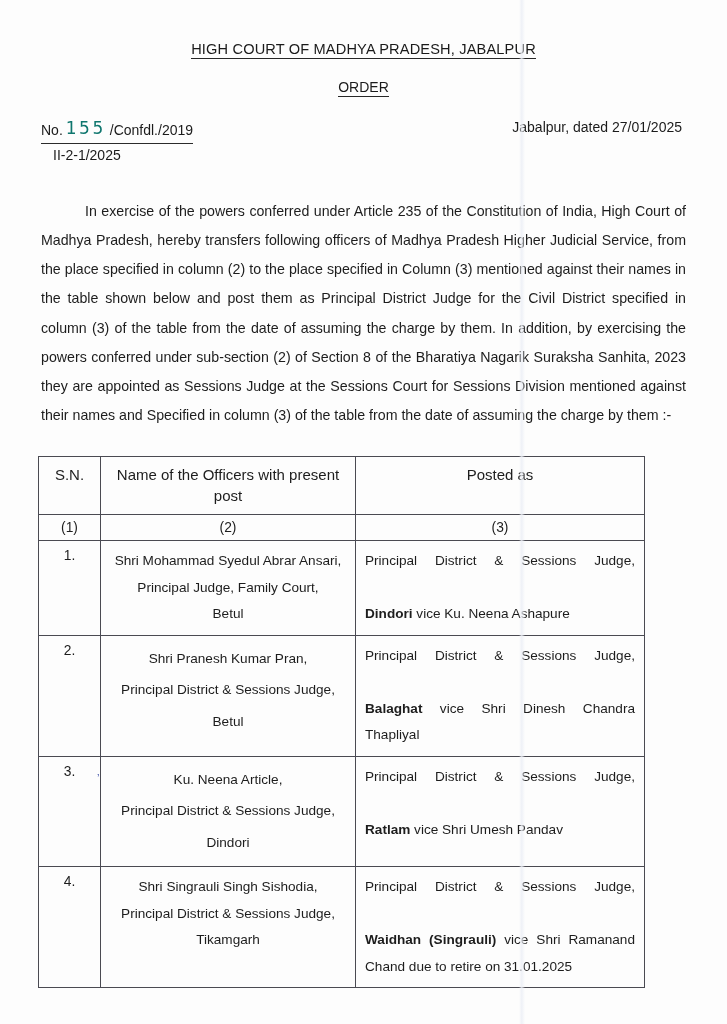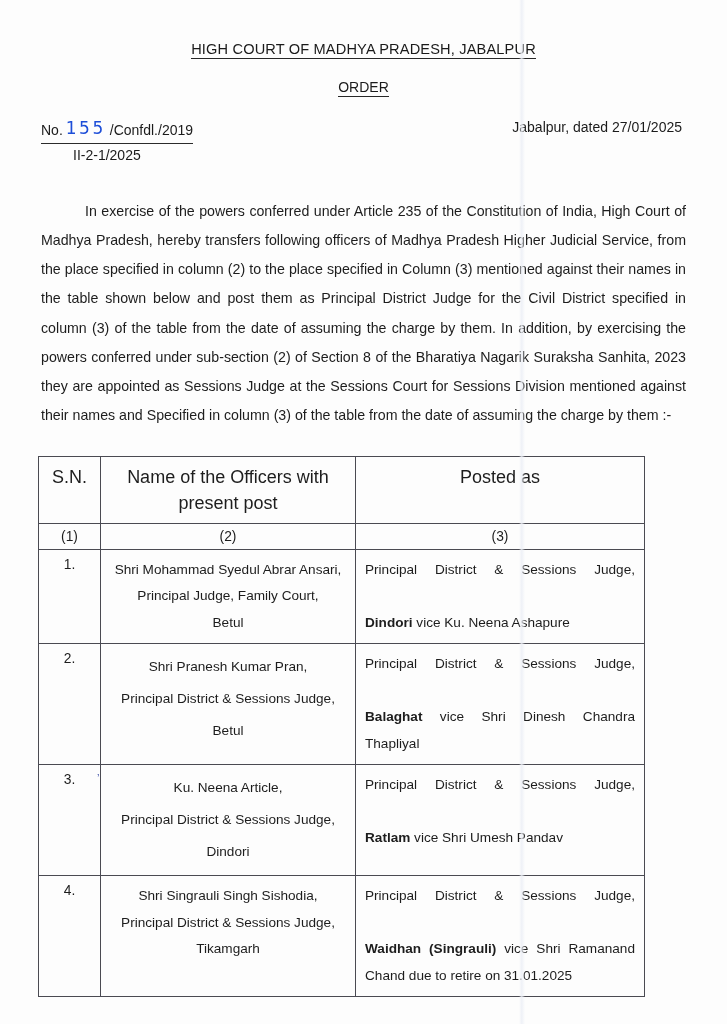--- a/index.html
+++ b/index.html
@@ -79,31 +79,31 @@
     font-size: 14px;
     line-height: 1.5;
   }
   .ref-no-line {
     display: inline-block;
     border-bottom: 1.4px solid #2b2b2b;
     padding-bottom: 0px;
     white-space: nowrap;
   }
   .ref-no-line .hand {
-    color: #1d4ed8;
+    color: #0f766e;
     font-family: "DejaVu Sans", sans-serif;
     font-size: 17px;
     letter-spacing: 2.5px;
     padding: 0 4px 0 3px;
     position: relative;
     top: -1px;
   }
   .ref-sub {
     font-size: 14px;
-    margin-left: 32px;
+    margin-left: 12px;
     margin-top: 1px;
     display: block;
   }
   .ref-right {
     font-size: 14px;
     padding-top: 2px;
     padding-right: 4px;
     white-space: nowrap;
   }
 
@@ -137,21 +137,21 @@
   .col-sn   { width: 62px; }
   .col-name { width: 255px; }
   .col-post { width: 289px; }
 
   .th-cell {
     text-align: center;
     vertical-align: middle;
     padding-top: 9px;
     padding-bottom: 9px;
     line-height: 1.45;
-    font-size: 18px;
+    font-size: 15px;
   }
   .numrow td {
     text-align: center;
     padding-top: 5px;
     padding-bottom: 5px;
     font-size: 13.8px;
   }
 
   .cell-sn {
     text-align: center;

